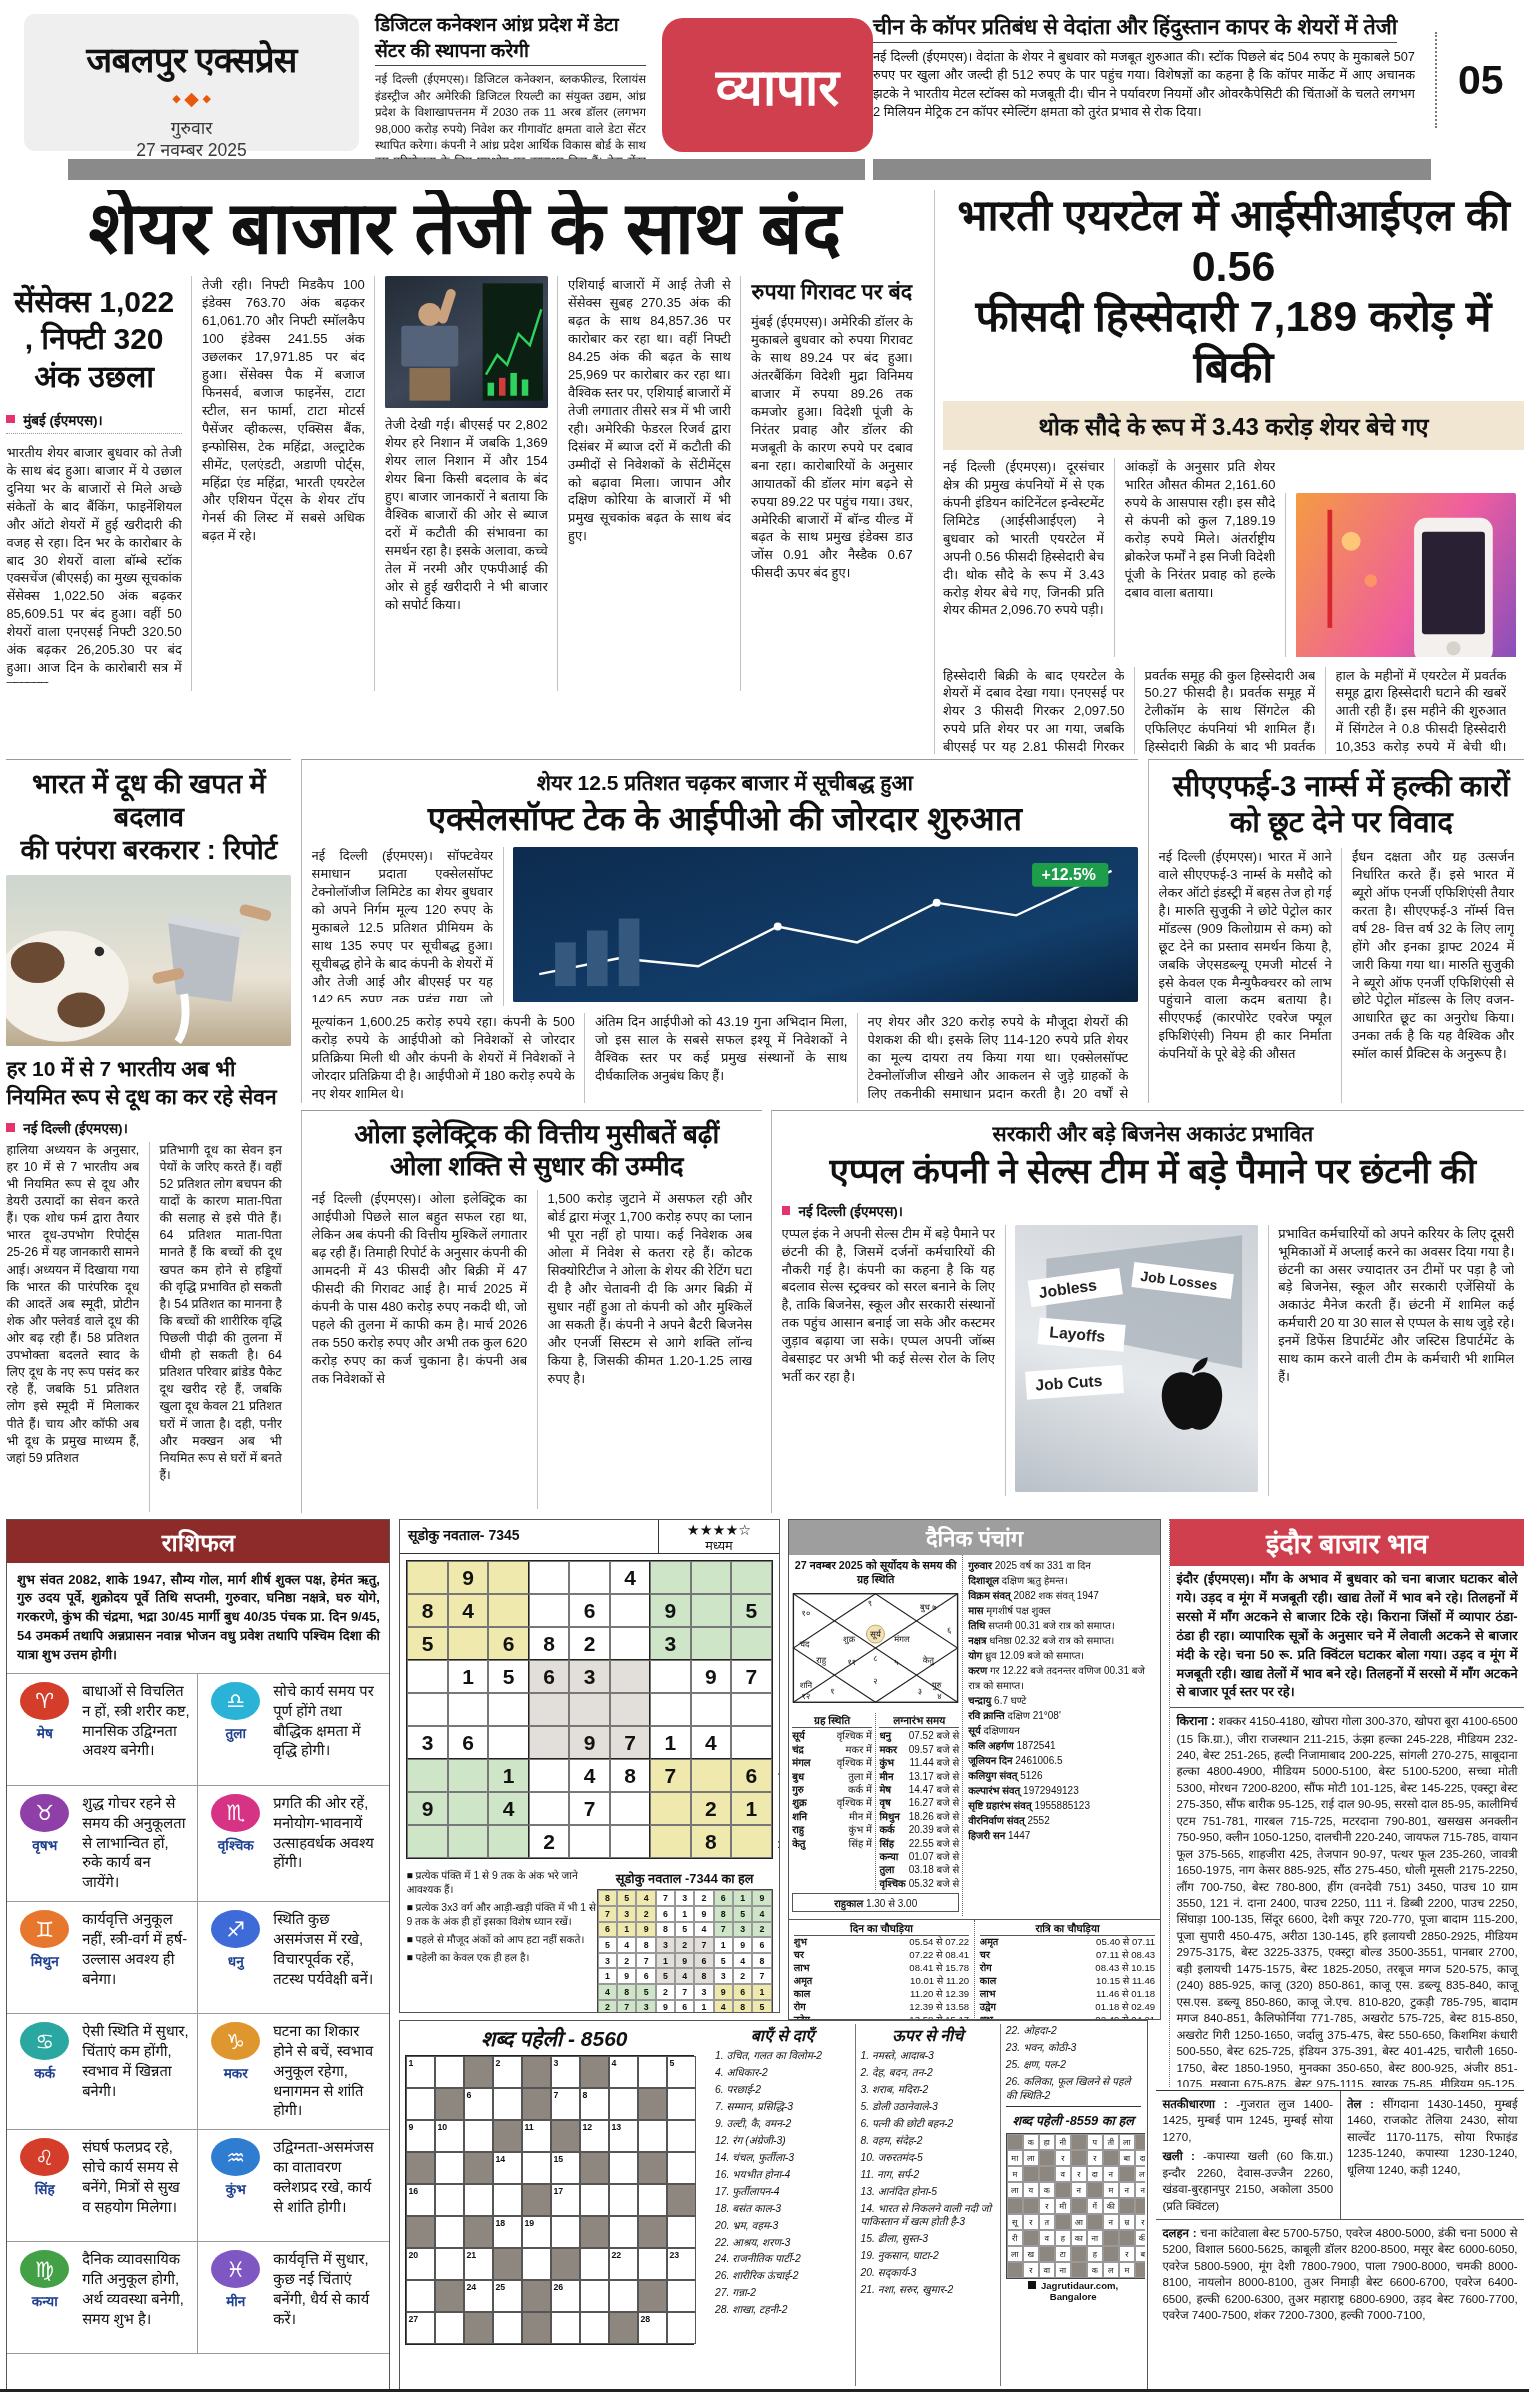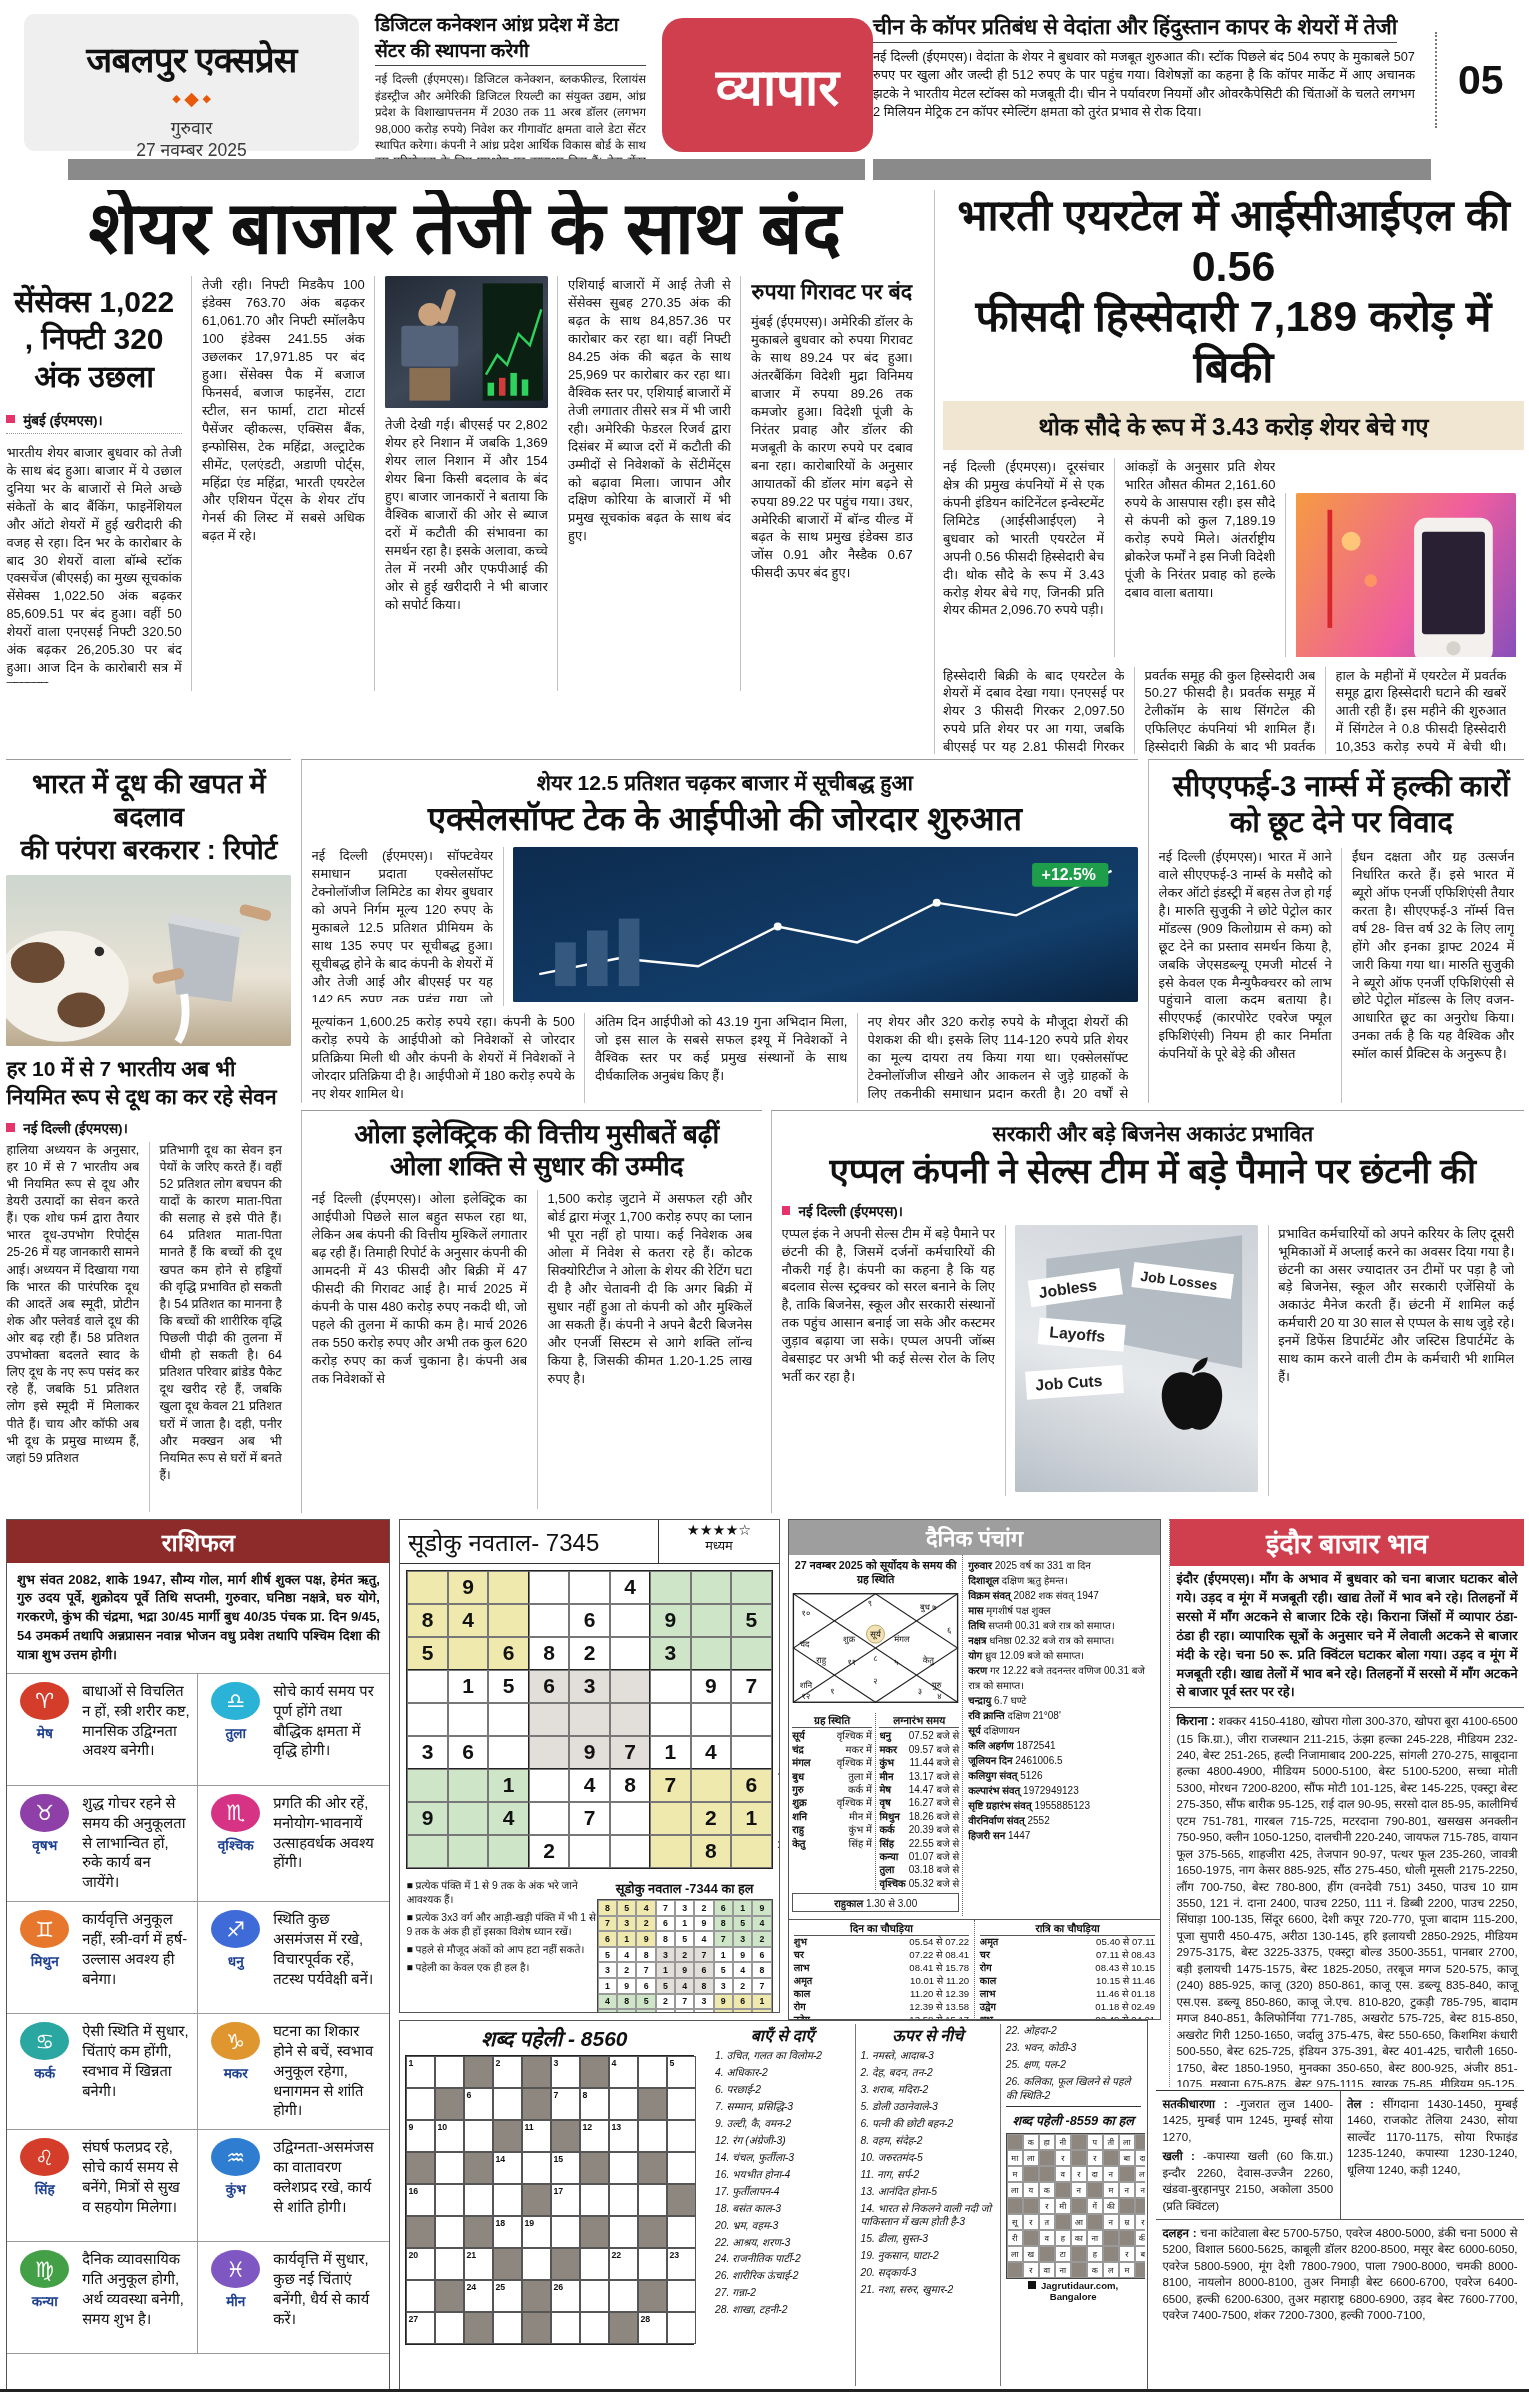--- a/index.html
+++ b/index.html
@@ -49,21 +49,21 @@
   .rash-intro{font-size:13px;font-weight:700;line-height:1.45;text-align:justify;padding:8px 9.6px;border-bottom:0.8px solid #999;}
   .zod{display:flex;border-bottom:0.8px solid #9a9a9a;padding:8px 6.4px;min-height:112px;box-sizing:border-box;width:50%;}
   .zod:nth-child(odd){border-right:0.8px solid #9a9a9a;}
   .zod-left{width:62px;flex:0 0 auto;text-align:center;}
   .zod-ic{width:49px;height:38px;border-radius:50%;display:flex;align-items:center;justify-content:center;margin:0 auto;}
   .zod-glyph{color:#fff;font-size:21px;line-height:1;}
   .zod-name{font-size:13.6px;font-weight:700;color:#1d3f8f;margin-top:3.2px;}
   .zod-text{font-size:14.7px;line-height:1.35;padding-left:6.4px;text-align:left;}
   
   .sud-titlebar{display:flex;border-bottom:1.6px solid #333;}
-  .sud-title{flex:1;font-size:24px;font-weight:400;padding:4.8px 8px;border-right:1.6px solid #333;}
+  .sud-title{flex:1;font-size:14px;font-weight:700;padding:4.8px 8px;border-right:1.6px solid #333;}
   .sud-stars{width:120px;text-align:center;font-size:14.4px;line-height:1.1;padding-top:3.2px;}
   .sud-level{font-size:12.8px;font-weight:400;}
   #sudoku-grid{display:grid;grid-template-columns:repeat(9,1fr);border:1.6px solid #222;margin:6.4px;}
   #sudoku-grid .sc{height:33px;border:0.8px solid #777;display:flex;align-items:center;justify-content:center;
                    font-size:21px;font-weight:700;box-sizing:border-box;}
   #sudoku-grid .b-r{border-right:1.6px solid #222;} #sudoku-grid .b-b{border-bottom:1.6px solid #222;}
   .sud-bottom{display:flex;padding:3.2px 6.4px;}
   .sud-notes{width:52%;font-size:10.4px;line-height:1.35;}
   .sud-notes div{margin-bottom:4px;}
   .sud-sol{width:48%;}

